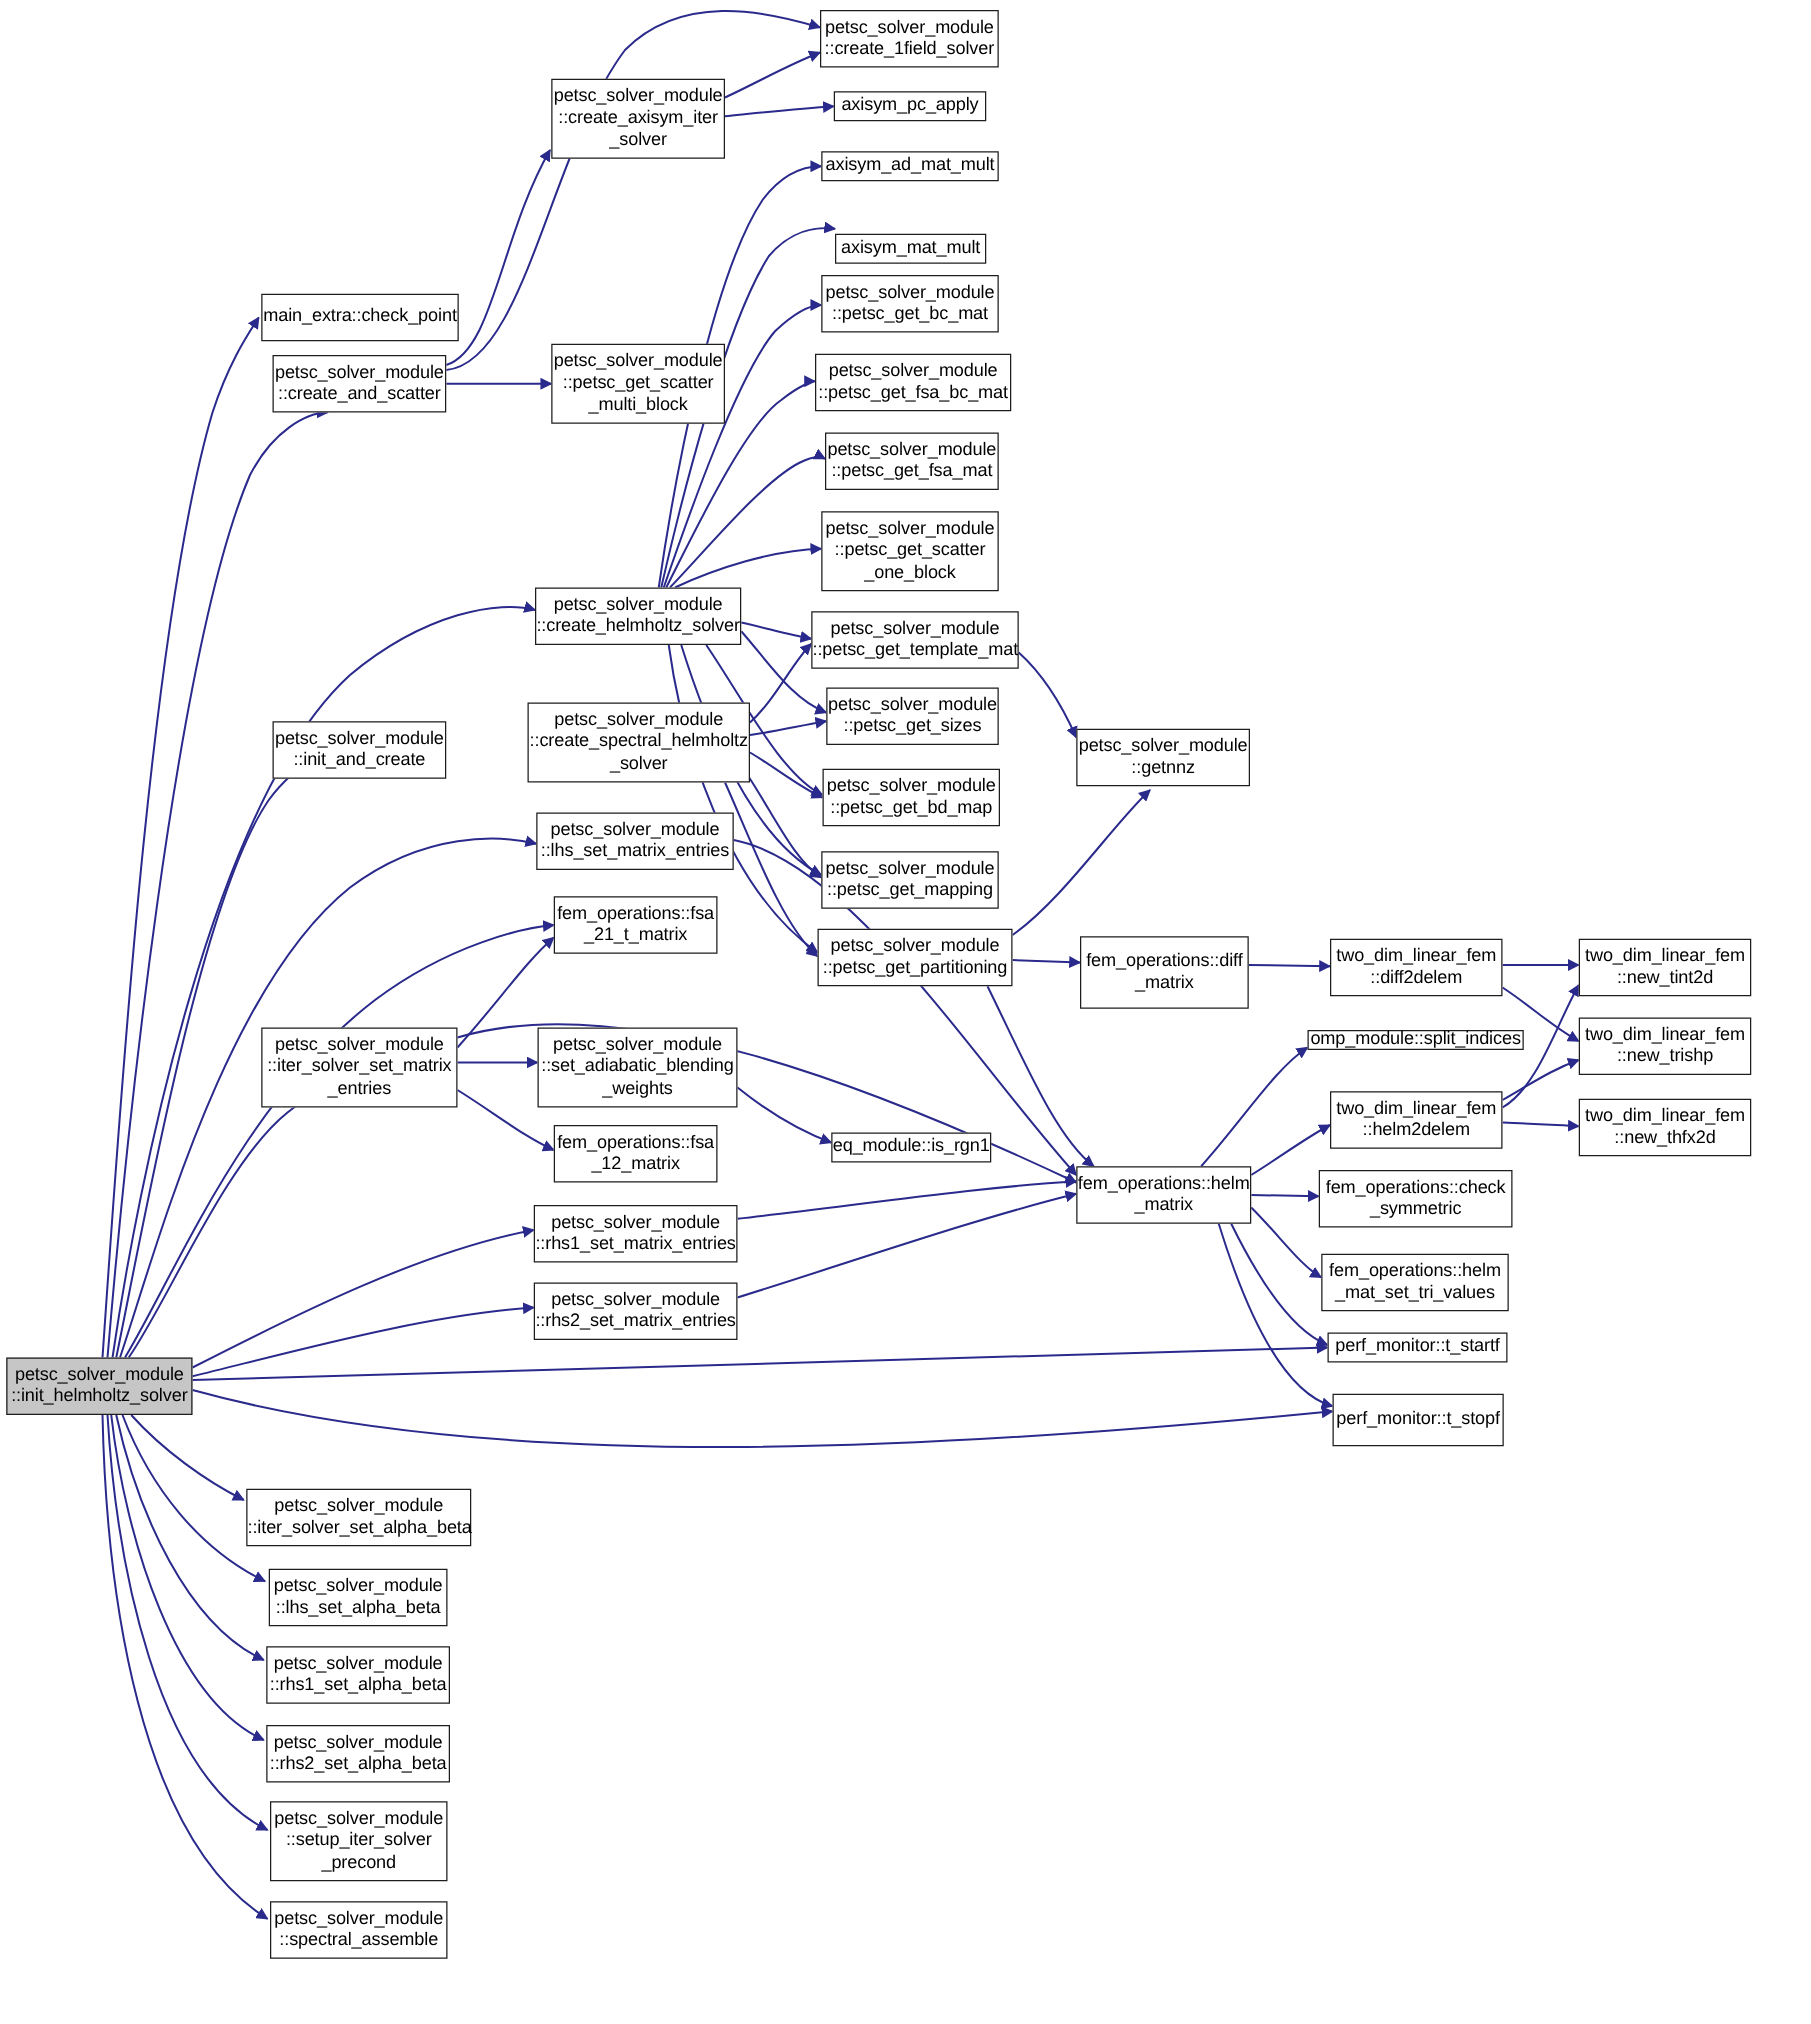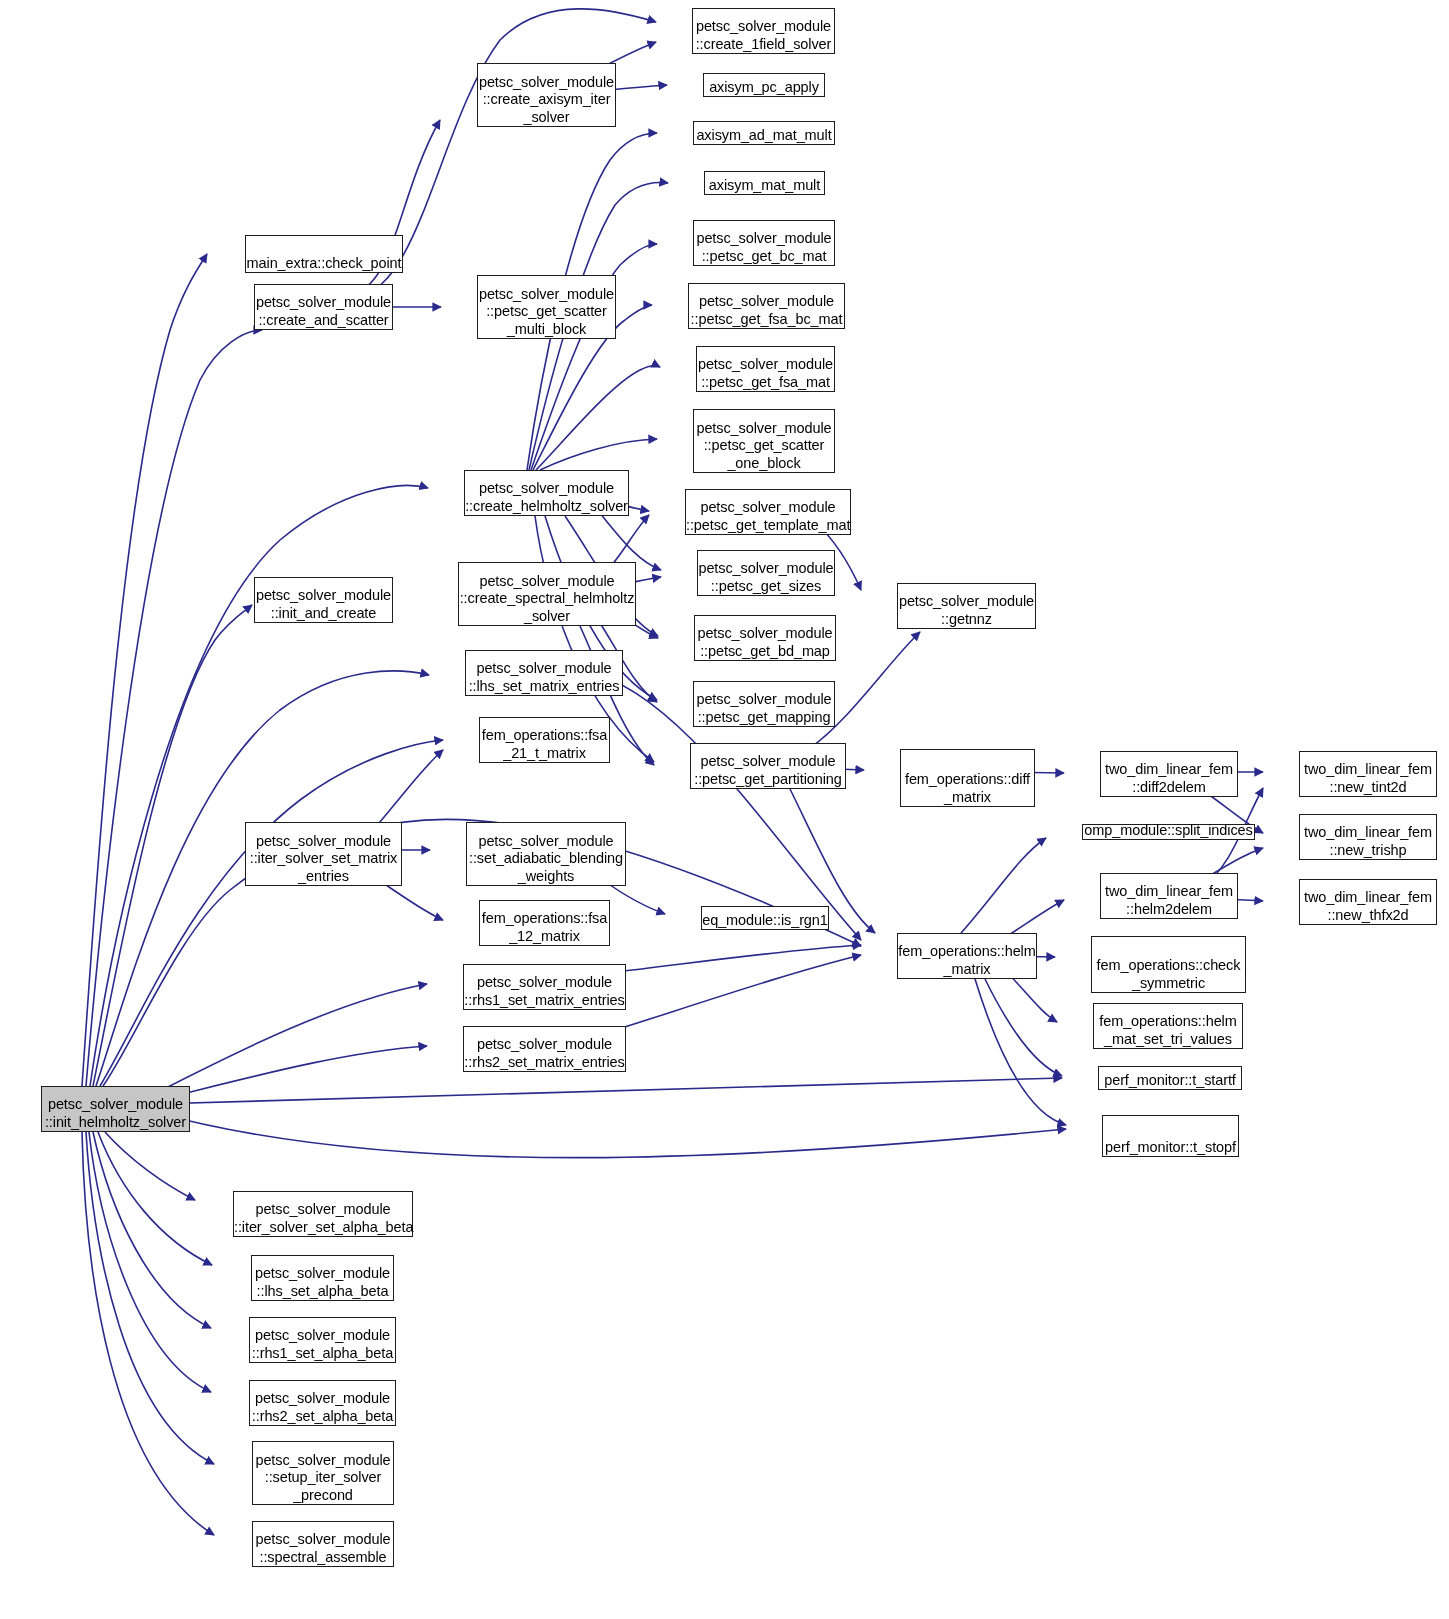--- a/index.html
+++ b/index.html
@@ -22,29 +22,28 @@
     width: 1449px;
     height: 1619px;
     pointer-events: none;
   }
   .node {
     position: absolute;
     box-sizing: border-box;
     border: 1px solid #1d1d1d;
     background: #ffffff;
     display: flex;
-    align-items: flex-end;
+    align-items: center;
     justify-content: center;
     text-align: center;
     font-size: 14.5px;
     line-height: 17.5px;
     color: #000000;
     white-space: pre;
     letter-spacing: -0.1px;
-    margin-left: 36px;
   }
   .node.root {
     background: #c6c6c6;
     border-color: #1d1d1d;
   }
   .node span {
     display: block;
     width: 100%;
   }
 </style>
@@ -124,21 +123,21 @@
       </g>
   </svg>
   <div id="node-layer">
       <div class="node" style="left: 656px; top: 8px; width: 143px; height: 46px;"><span>petsc_solver_module
 ::create_1field_solver</span></div>
       <div class="node" style="left: 441px; top: 63px; width: 139px; height: 64px;"><span>petsc_solver_module
 ::create_axisym_iter
 _solver</span></div>
       <div class="node" style="left: 667px; top: 73px; width: 122px; height: 24px;"><span>axisym_pc_apply</span></div>
       <div class="node" style="left: 657px; top: 121px; width: 142px; height: 24px;"><span>axisym_ad_mat_mult</span></div>
-      <div class="node" style="left: 668px; top: 171px; width: 121px; height: 24px;"><span>axisym_mat_mult</span></div>
+      <div class="node" style="left: 668px; top: 187px; width: 121px; height: 24px;"><span>axisym_mat_mult</span></div>
       <div class="node" style="left: 657px; top: 220px; width: 142px; height: 46px;"><span>petsc_solver_module
 ::petsc_get_bc_mat</span></div>
       <div class="node" style="left: 652px; top: 283px; width: 157px; height: 46px;"><span>petsc_solver_module
 ::petsc_get_fsa_bc_mat</span></div>
       <div class="node" style="left: 660px; top: 346px; width: 139px; height: 46px;"><span>petsc_solver_module
 ::petsc_get_fsa_mat</span></div>
       <div class="node" style="left: 657px; top: 409px; width: 142px; height: 64px;"><span>petsc_solver_module
 ::petsc_get_scatter
 _one_block</span></div>
       <div class="node" style="left: 649px; top: 489px; width: 166px; height: 46px;"><span>petsc_solver_module
@@ -161,21 +160,21 @@
 ::new_tint2d</span></div>
       <div class="node" style="left: 1046px; top: 824px; width: 173px; height: 16px;"><span>omp_module::split_indices</span></div>
       <div class="node" style="left: 1263px; top: 814px; width: 138px; height: 46px;"><span>two_dim_linear_fem
 ::new_trishp</span></div>
       <div class="node" style="left: 1064px; top: 873px; width: 138px; height: 46px;"><span>two_dim_linear_fem
 ::helm2delem</span></div>
       <div class="node" style="left: 1263px; top: 879px; width: 138px; height: 46px;"><span>two_dim_linear_fem
 ::new_thfx2d</span></div>
       <div class="node" style="left: 861px; top: 933px; width: 140px; height: 46px;"><span>fem_operations::helm
 _matrix</span></div>
-      <div class="node" style="left: 1055px; top: 936px; width: 155px; height: 57px;"><span>fem_operations::check
+      <div class="node" style="left: 1055px; top: 936px; width: 155px; height: 46px;"><span>fem_operations::check
 _symmetric</span></div>
       <div class="node" style="left: 1057px; top: 1003px; width: 150px; height: 46px;"><span>fem_operations::helm
 _mat_set_tri_values</span></div>
       <div class="node" style="left: 1062px; top: 1066px; width: 144px; height: 24px;"><span>perf_monitor::t_startf</span></div>
       <div class="node" style="left: 1066px; top: 1115px; width: 137px; height: 42px;"><span>perf_monitor::t_stopf</span></div>
       <div class="node" style="left: 209px; top: 235px; width: 158px; height: 38px;"><span>main_extra::check_point</span></div>
       <div class="node" style="left: 218px; top: 284px; width: 139px; height: 46px;"><span>petsc_solver_module
 ::create_and_scatter</span></div>
       <div class="node" style="left: 441px; top: 275px; width: 139px; height: 64px;"><span>petsc_solver_module
 ::petsc_get_scatter

